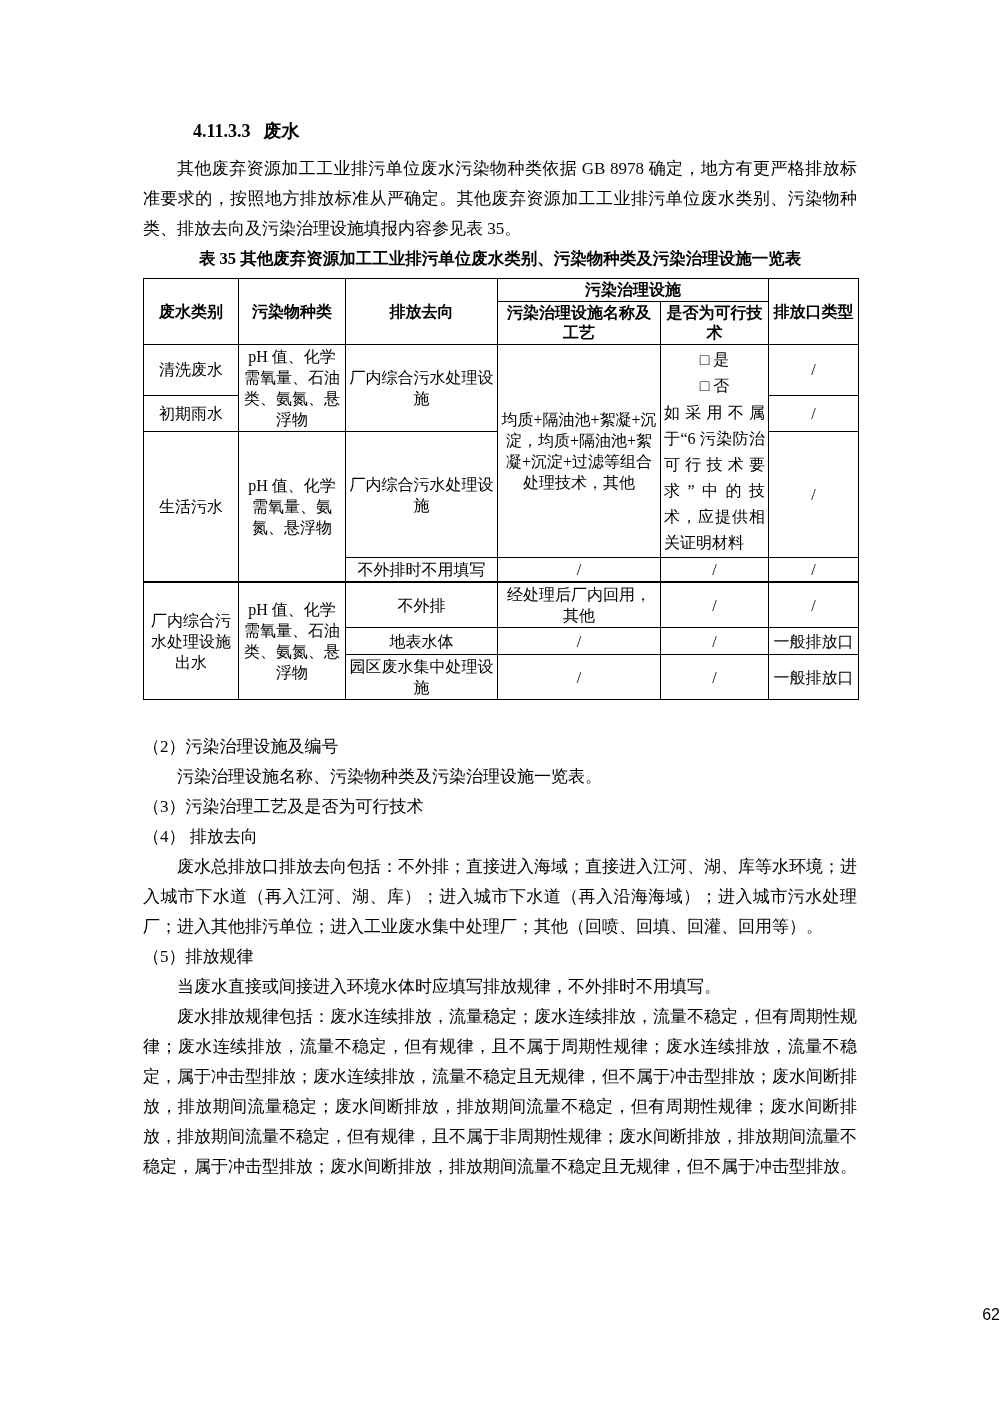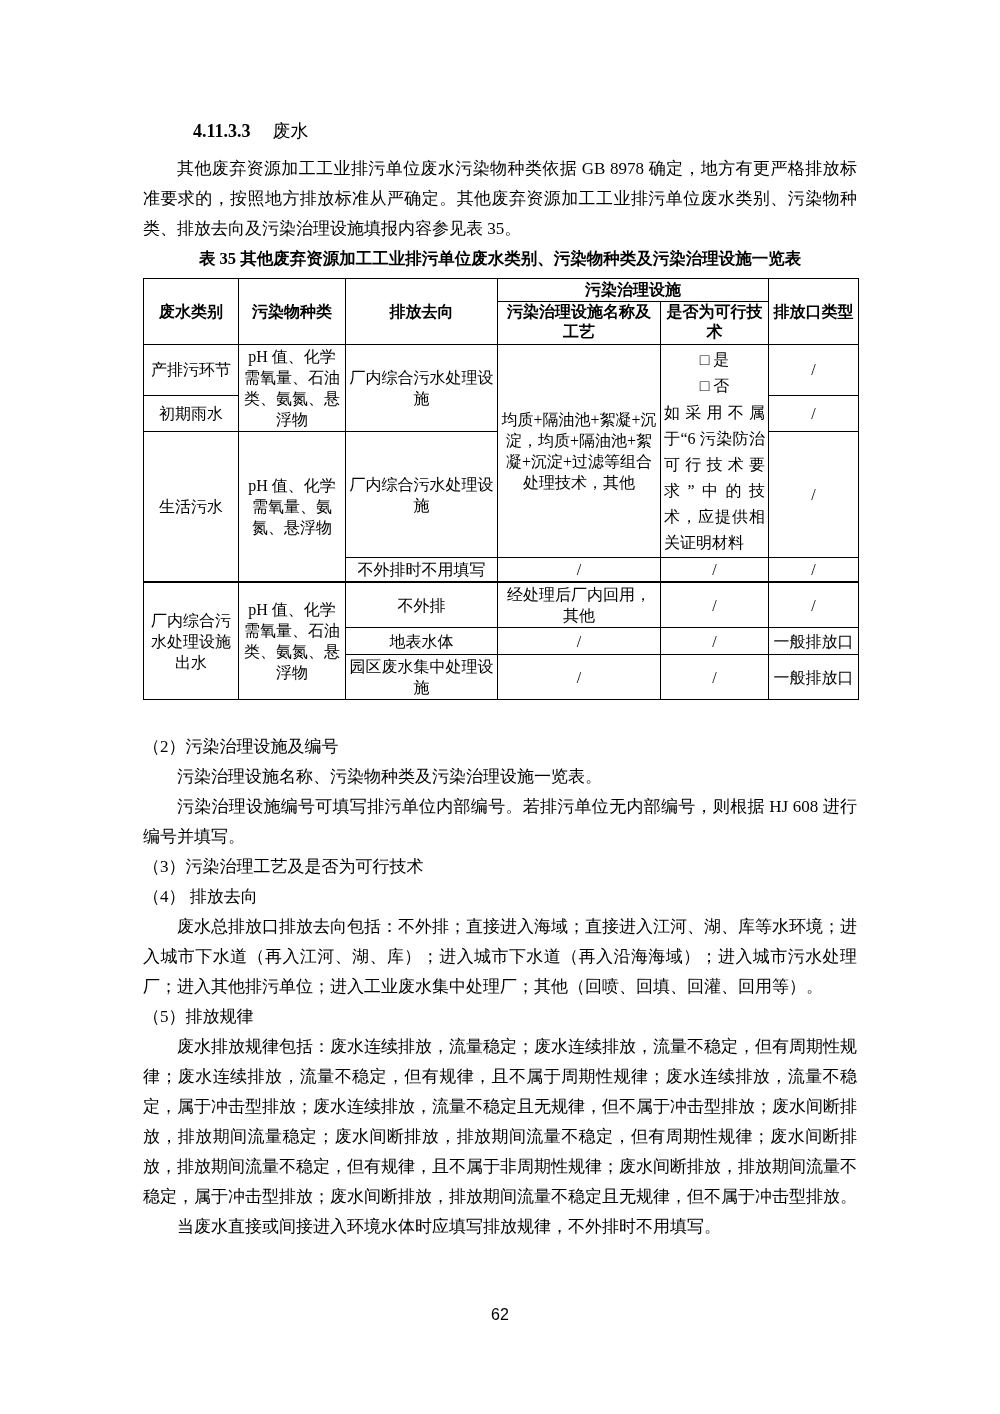--- a/index.html
+++ b/index.html
@@ -17,21 +17,21 @@
     width: 714px;
     margin: 0 auto;
     padding-top: 116px;
   }
   .heading {
     font-size: 18px;
     line-height: 30px;
     margin: 0 0 8px 2px;
   }
   .heading .num { font-weight: bold; margin-left: 48px; }
-  .heading .bold { font-weight: normal; margin-left: 22px; }
+  .heading .bold { font-weight: bold; margin-left: 13px; }
   p.para {
     font-size: 17px;
     line-height: 30px;
     margin: 0;
     text-align: justify;
   }
   p.indent { text-indent: 2em; }
   p.caption {
     font-size: 16.5px;
     font-weight: bold;
@@ -49,39 +49,39 @@
   table.wtable th, table.wtable td {
     border: 1px solid #000;
     text-align: center;
     vertical-align: middle;
     padding: 1px 3px;
     line-height: 21px;
     overflow: hidden;
   }
   table.wtable th { font-weight: bold; line-height: 20px; }
   tr.hdr-a { height: 21px; }
-  tr.hdr-b { height: 43px; font-family: Liberation Mono, monospace; }
+  tr.hdr-b { height: 43px; }
   tr.r1 { height: 43px; }
   tr.r2 { height: 31px; }
   tr.r3 { height: 119px; }
   tr.r4 { height: 21px; }
   tr.r5 { height: 42px; }
   tr.r6 { height: 27px; }
   tr.r7 { height: 42px; }
   tr.r5 td { border-top-width: 2px; }
   td.feas { vertical-align: top; padding-top: 4px; }
   .cb-line { line-height: 24px; margin: 2px 0; text-align: center; }
   .feas-note { text-align: justify; line-height: 26px; }
   .bottom-block { margin-top: 32px; }
   .page-number {
     position: absolute;
     left: 0;
     width: 100%;
     top: 1306px;
-    text-align: center;
+    text-align: right;
     font-size: 16px;
     font-family: "Liberation Sans", "DejaVu Sans", sans-serif;
   }
 </style>
 </head>
 <body>
 
 <div class="page">
   <div class="content">
 
@@ -109,21 +109,21 @@
         <th rowspan="2">排放去向</th>
         <th colspan="2">污染治理设施</th>
         <th rowspan="2">排放口类型</th>
       </tr>
       <tr class="hdr-b">
         <th>污染治理设施名称及工艺</th>
         <th>是否为可行技术</th>
       </tr>
 
       <tr class="r1">
-        <td>产排污环节</td>
+        <td>清洗废水</td>
         <td rowspan="2">pH 值、化学需氧量、石油类、氨氮、悬浮物</td>
         <td rowspan="2">厂内综合污水处理设施</td>
         <td rowspan="3">均质+隔油池+絮凝+沉淀，均质+隔油池+絮凝+沉淀+过滤等组合处理技术，其他</td>
         <td rowspan="3" class="feas">
           <div class="cb-line">□ 是</div>
           <div class="cb-line">□ 否</div>
           <div class="feas-note">如采用不属于“6 污染防治可行技术要求”中的技术，应提供相关证明材料</div>
         </td>
         <td>/</td>
       </tr>
@@ -162,24 +162,23 @@
         <td>/</td>
         <td>/</td>
         <td>一般排放口</td>
       </tr>
     </tbody>
       </table>
 
     <div class="bottom-block">
       <p class="para">（2）污染治理设施及编号</p>
       <p class="para indent">污染治理设施名称、污染物种类及污染治理设施一览表。</p>
-      <p class="para indent">污染治理设施编号可填写排污单位内部编号。若排污单位无内部编号，则根据 HJ 608 进行编号并填写。</p>
       <p class="para">（3）污染治理工艺及是否为可行技术</p>
       <p class="para">（4） 排放去向</p>
       <p class="para indent">废水总排放口排放去向包括：不外排；直接进入海域；直接进入江河、湖、库等水环境；进入城市下水道（再入江河、湖、库）；进入城市下水道（再入沿海海域）；进入城市污水处理厂；进入其他排污单位；进入工业废水集中处理厂；其他（回喷、回填、回灌、回用等）。</p>
       <p class="para">（5）排放规律</p>
+      <p class="para indent">当废水直接或间接进入环境水体时应填写排放规律，不外排时不用填写。</p>
       <p class="para indent">废水排放规律包括：废水连续排放，流量稳定；废水连续排放，流量不稳定，但有周期性规律；废水连续排放，流量不稳定，但有规律，且不属于周期性规律；废水连续排放，流量不稳定，属于冲击型排放；废水连续排放，流量不稳定且无规律，但不属于冲击型排放；废水间断排放，排放期间流量稳定；废水间断排放，排放期间流量不稳定，但有周期性规律；废水间断排放，排放期间流量不稳定，但有规律，且不属于非周期性规律；废水间断排放，排放期间流量不稳定，属于冲击型排放；废水间断排放，排放期间流量不稳定且无规律，但不属于冲击型排放。</p>
-      <p class="para indent">当废水直接或间接进入环境水体时应填写排放规律，不外排时不用填写。</p>
     </div>
   </div>
 
   <div class="page-number">62</div>
 </div>
 
 </body></html>

